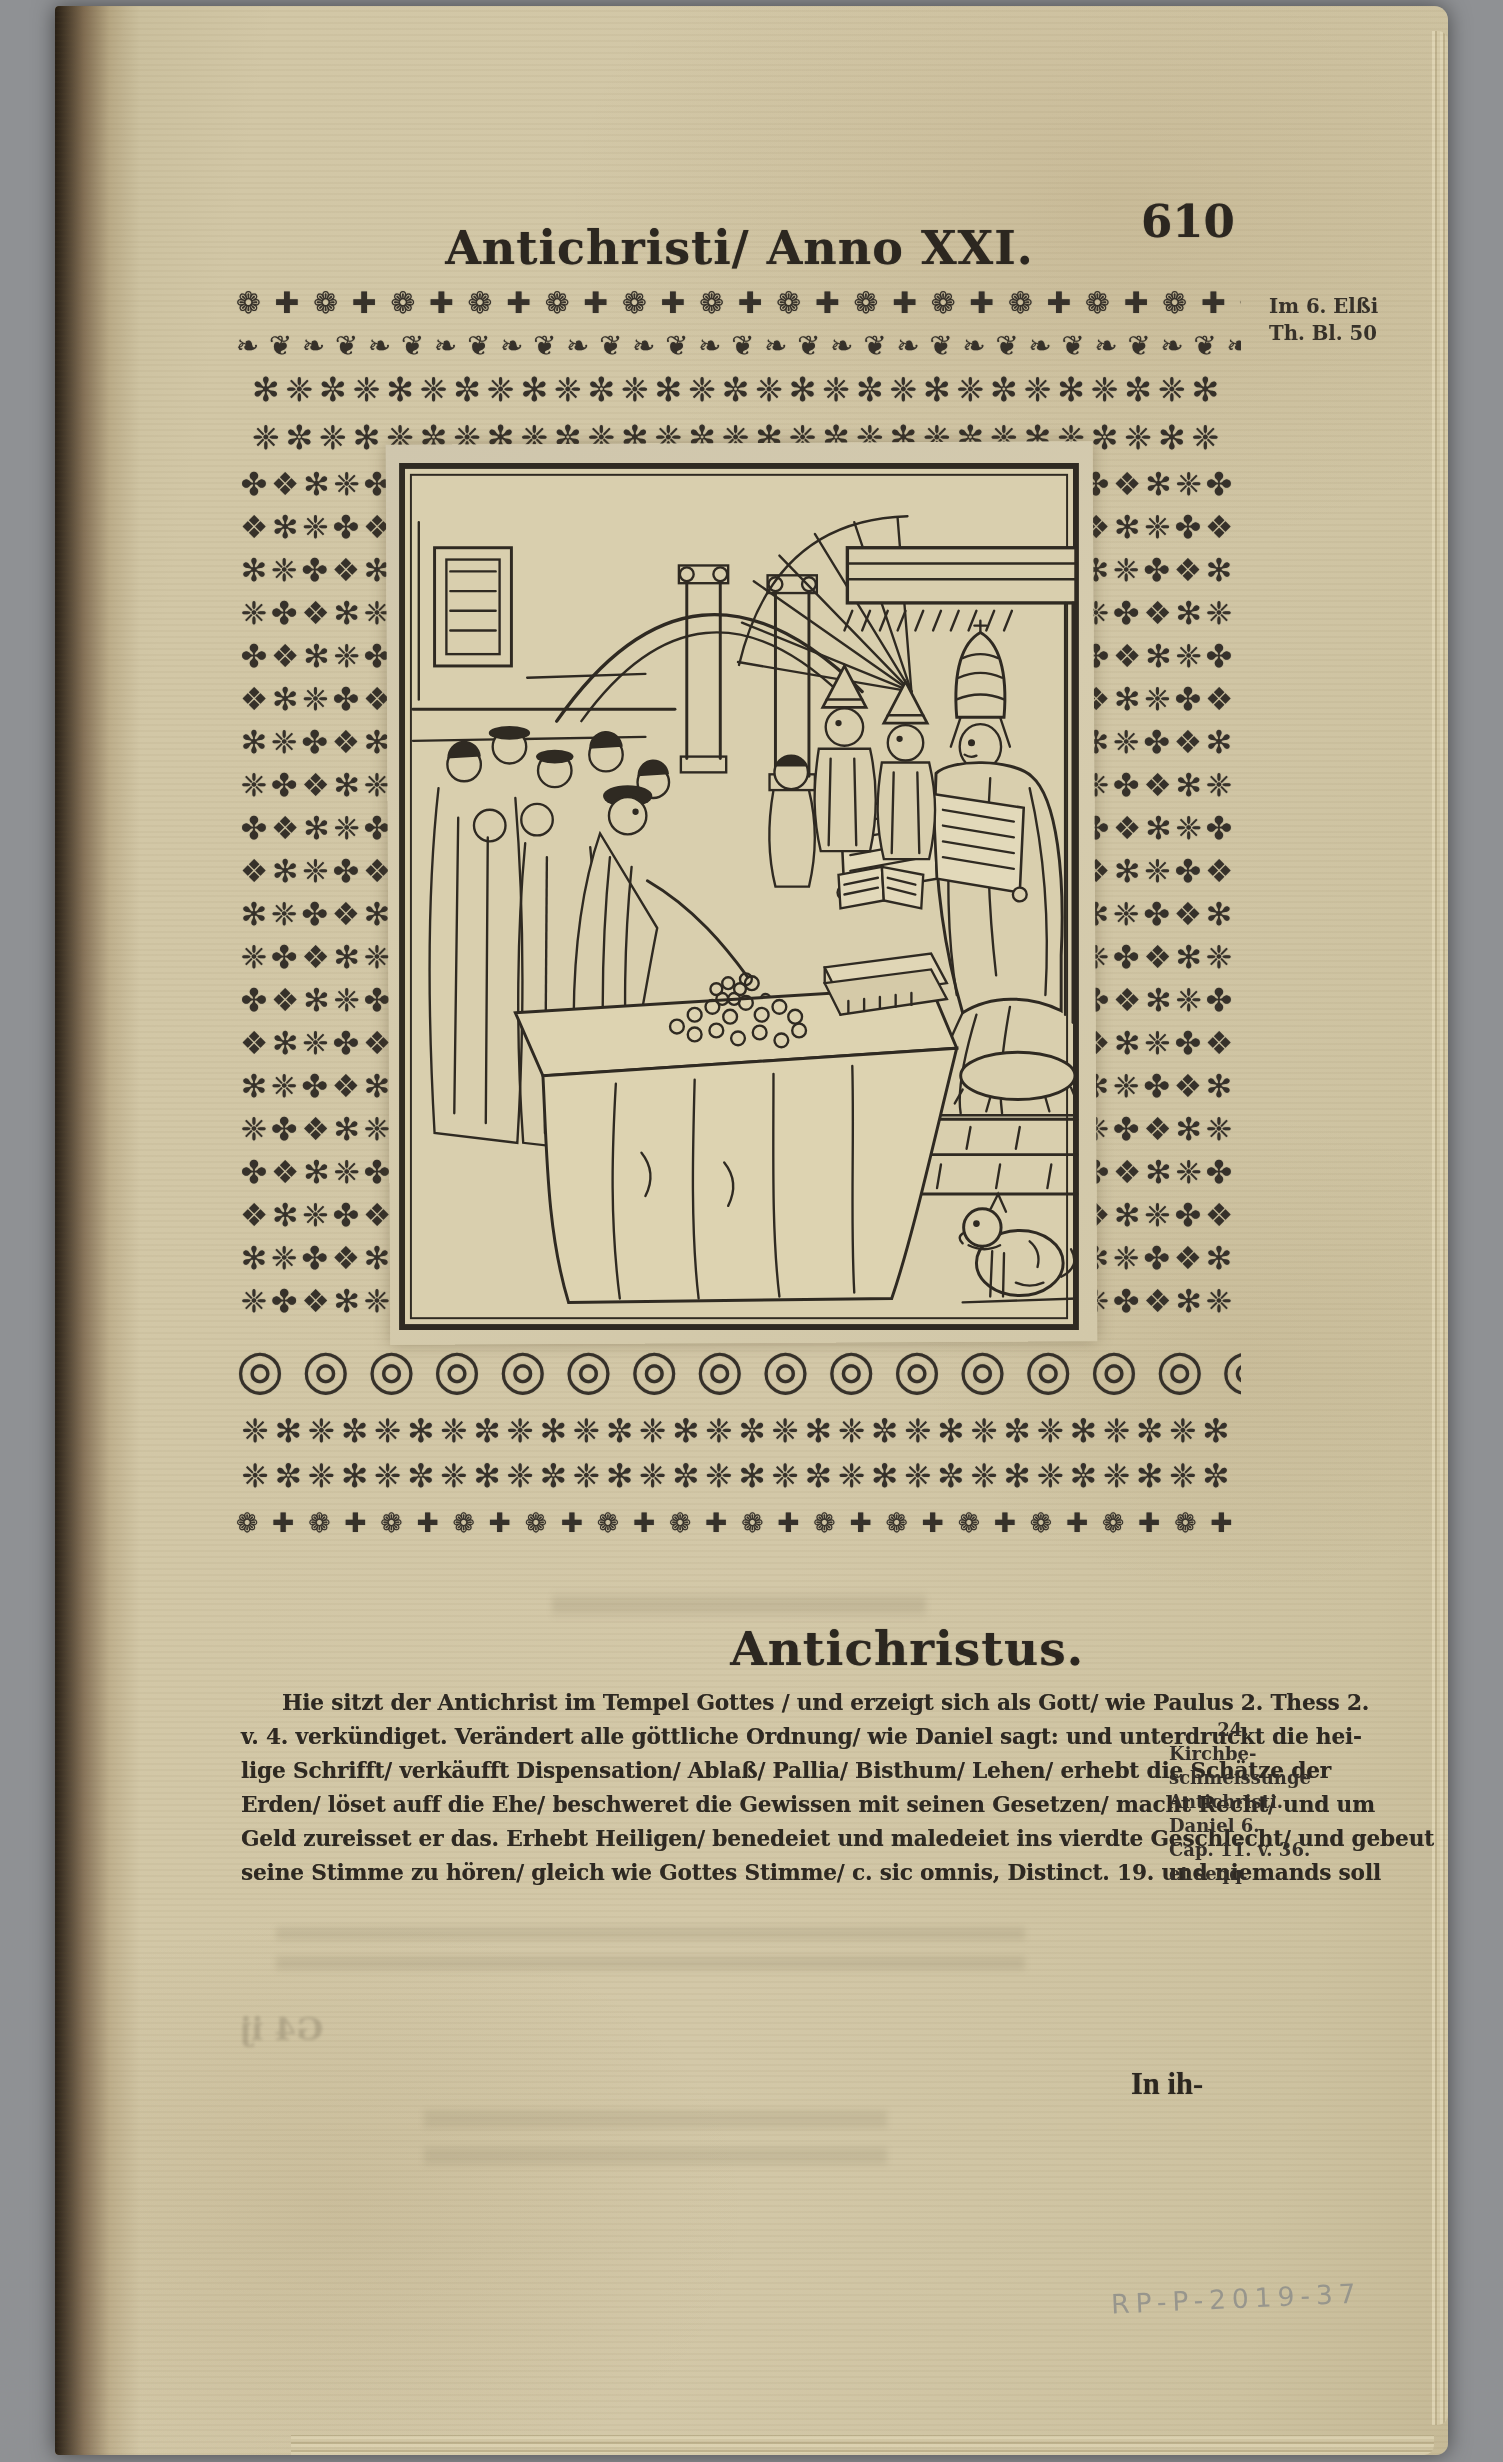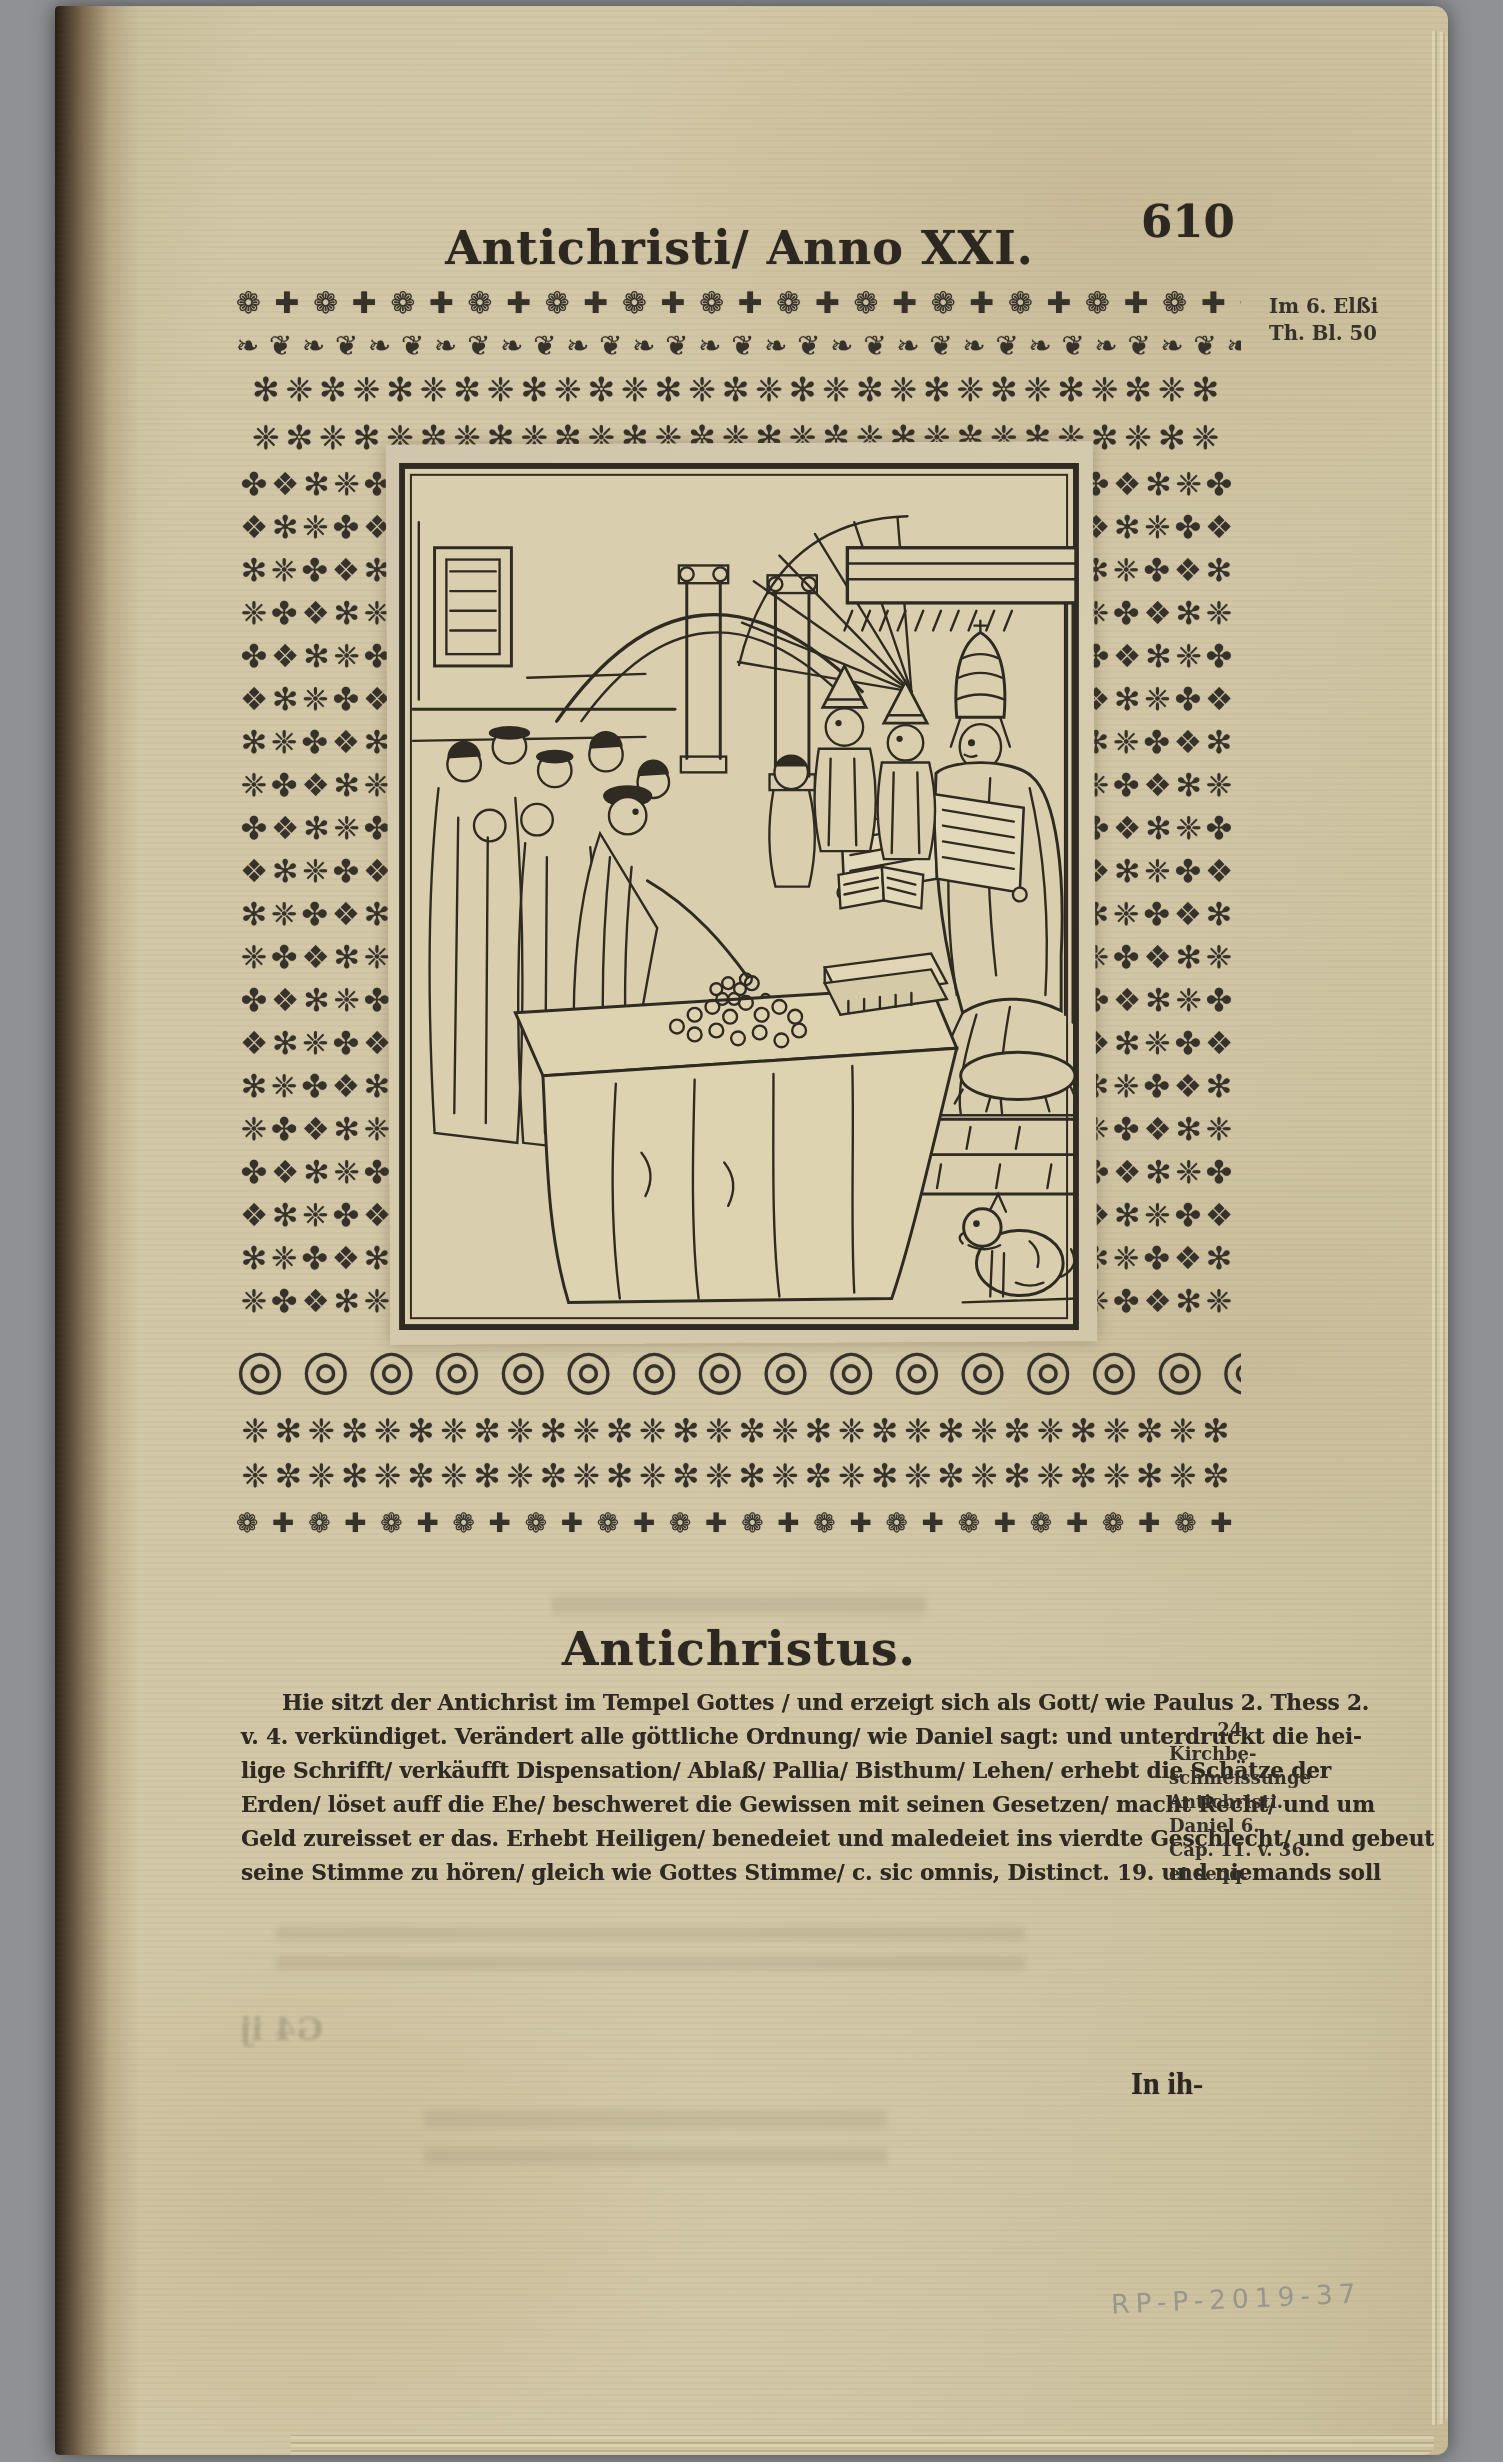--- a/index.html
+++ b/index.html
@@ -50,21 +50,21 @@
   }
   .page-number{
     position:absolute;left:1141px;top:195px;font-size:45px;font-weight:700;
     text-shadow:0 0 1px rgba(44,39,32,.5);
   }
   .margin-note-top{
     position:absolute;left:1269px;top:294px;width:148px;
     font-size:19.7px;font-weight:700;line-height:26.6px;color:#37322a;
   }
   .main-heading{
-    position:absolute;left:394px;top:1621px;width:690px;text-align:center;
+    position:absolute;left:394px;top:1621px;width:690px;
     font-size:47px;font-weight:700;letter-spacing:1px;
     text-shadow:0 0 1px rgba(44,39,32,.6);
   }
   .body-block{position:absolute;left:241px;top:1686px;width:1015px;}
   .body-block .line{
     white-space:nowrap;font-size:21.7px;font-weight:700;line-height:34px;
     letter-spacing:-0.2px;color:#2e2922;text-shadow:0 0 0.5px rgba(46,41,34,.5);
   }
   .body-block .line:first-child{padding-left:41px;}
   .sidenote{

